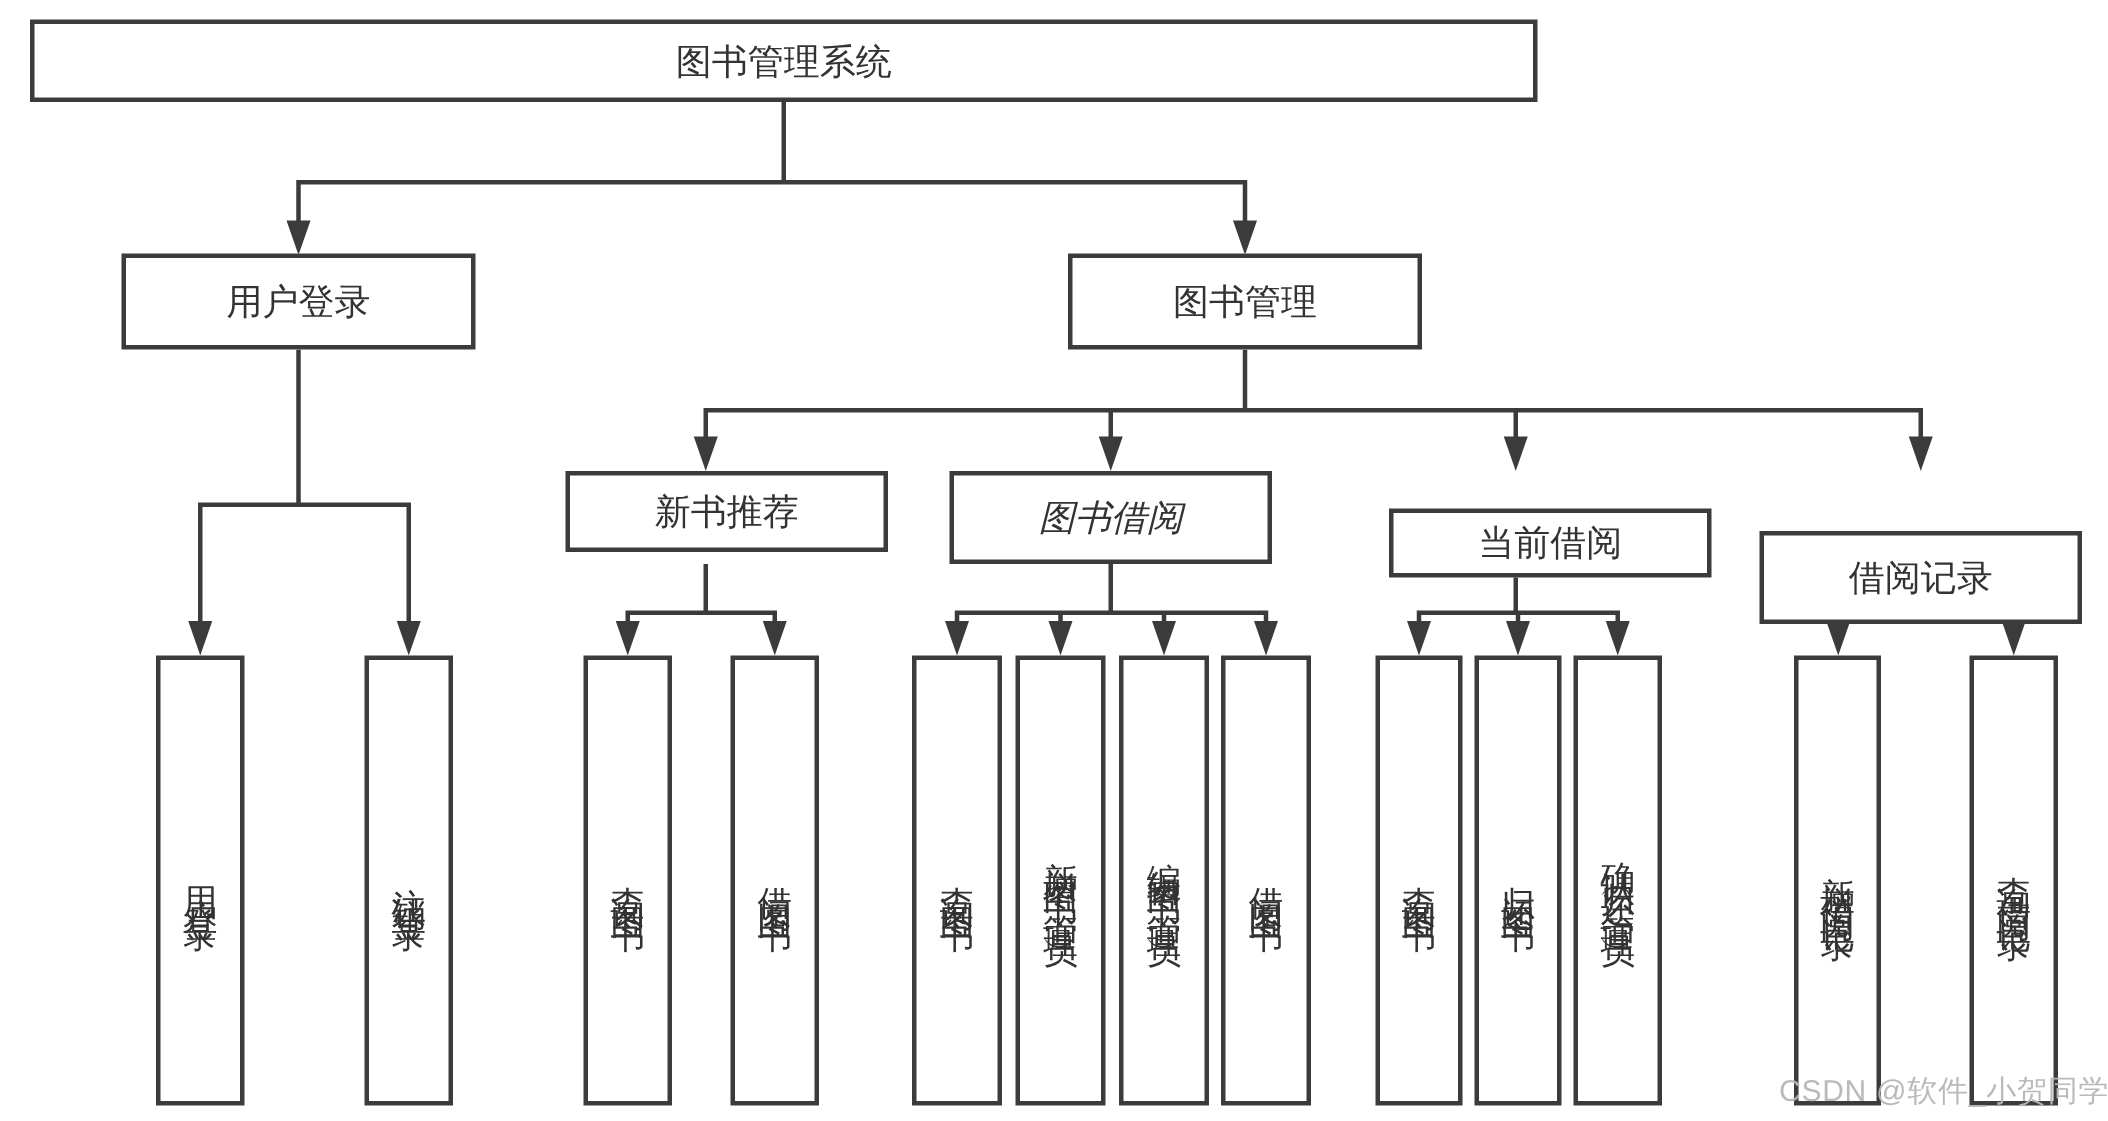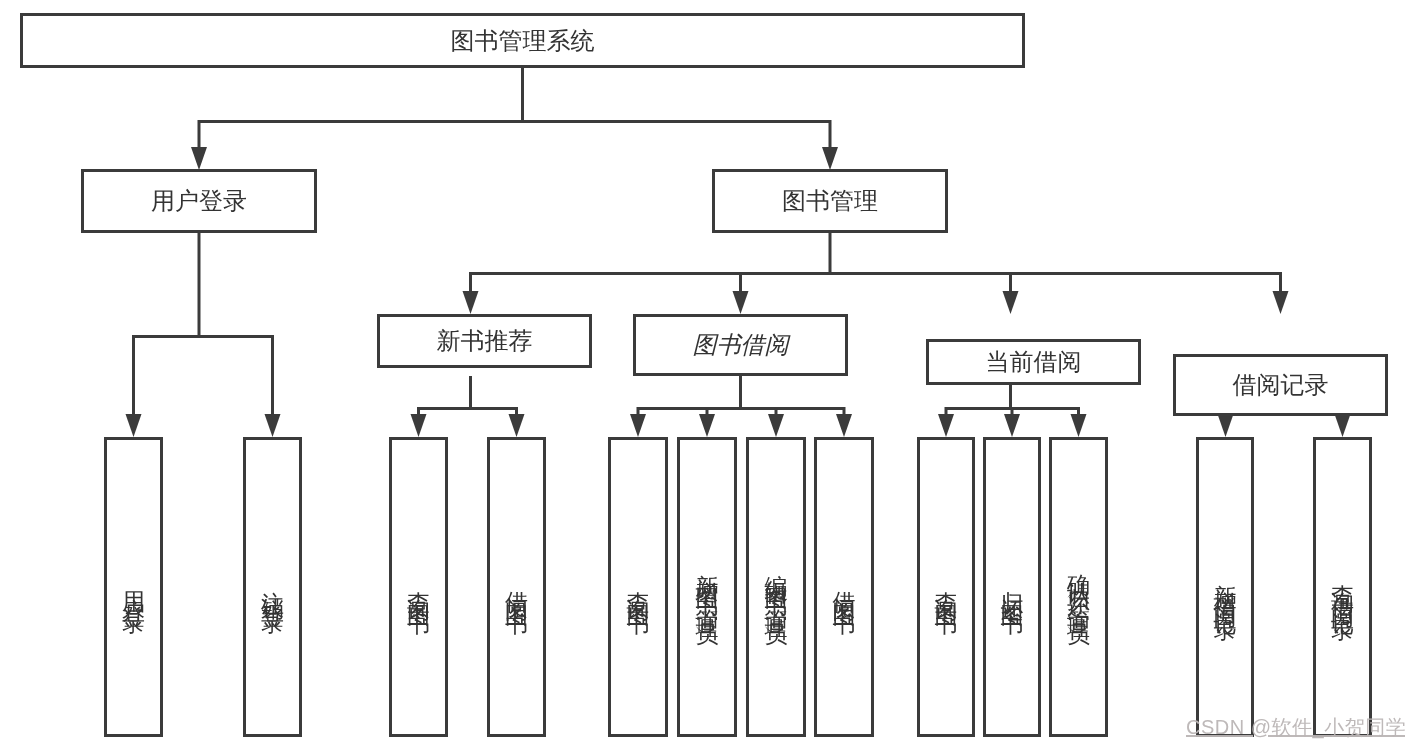--- a/index.html
+++ b/index.html
@@ -44,21 +44,20 @@
   }
   .watermark {
     position: absolute;
     left: 1186px;
     top: 714px;
     font-size: 20px;
     color: rgba(186, 181, 181, 0.95);
     white-space: nowrap;
     z-index: 10;
     letter-spacing: 0.5px;
-    text-decoration: underline;
   }
 </style>
 </head>
 <body>
 
 <div class="canvas">
 
   <svg class="connectors" viewBox="0 0 1405 747" xmlns="http://www.w3.org/2000/svg">
     <g stroke="#3b3b3b" stroke-width="3" fill="none" stroke-linejoin="miter">
 

